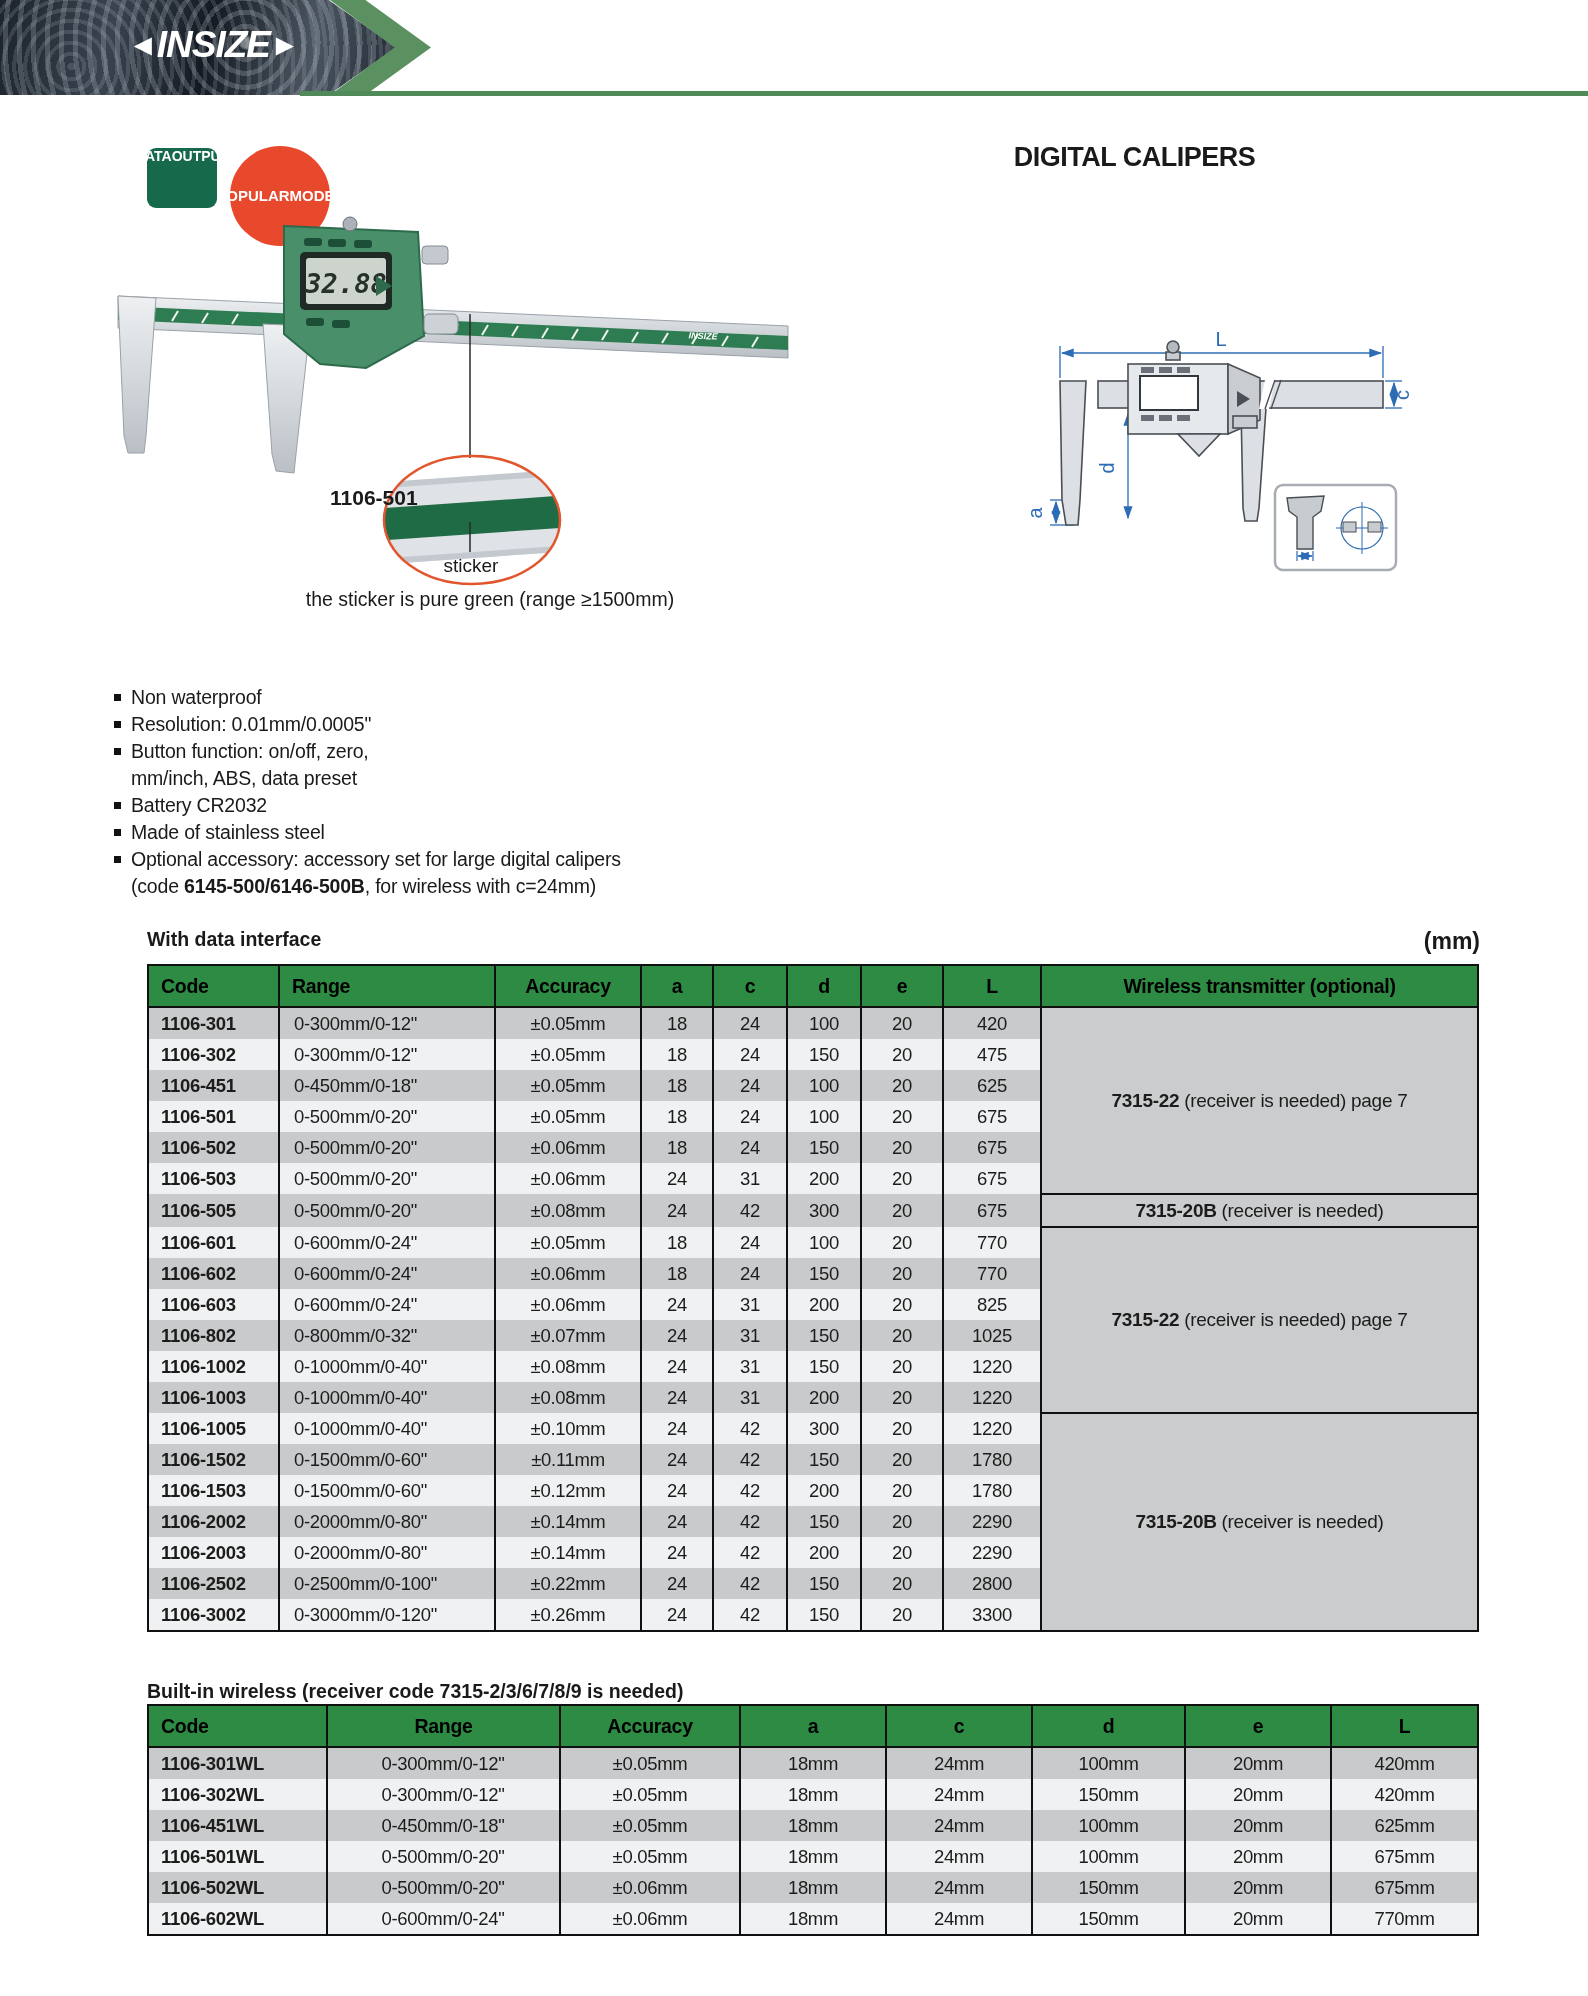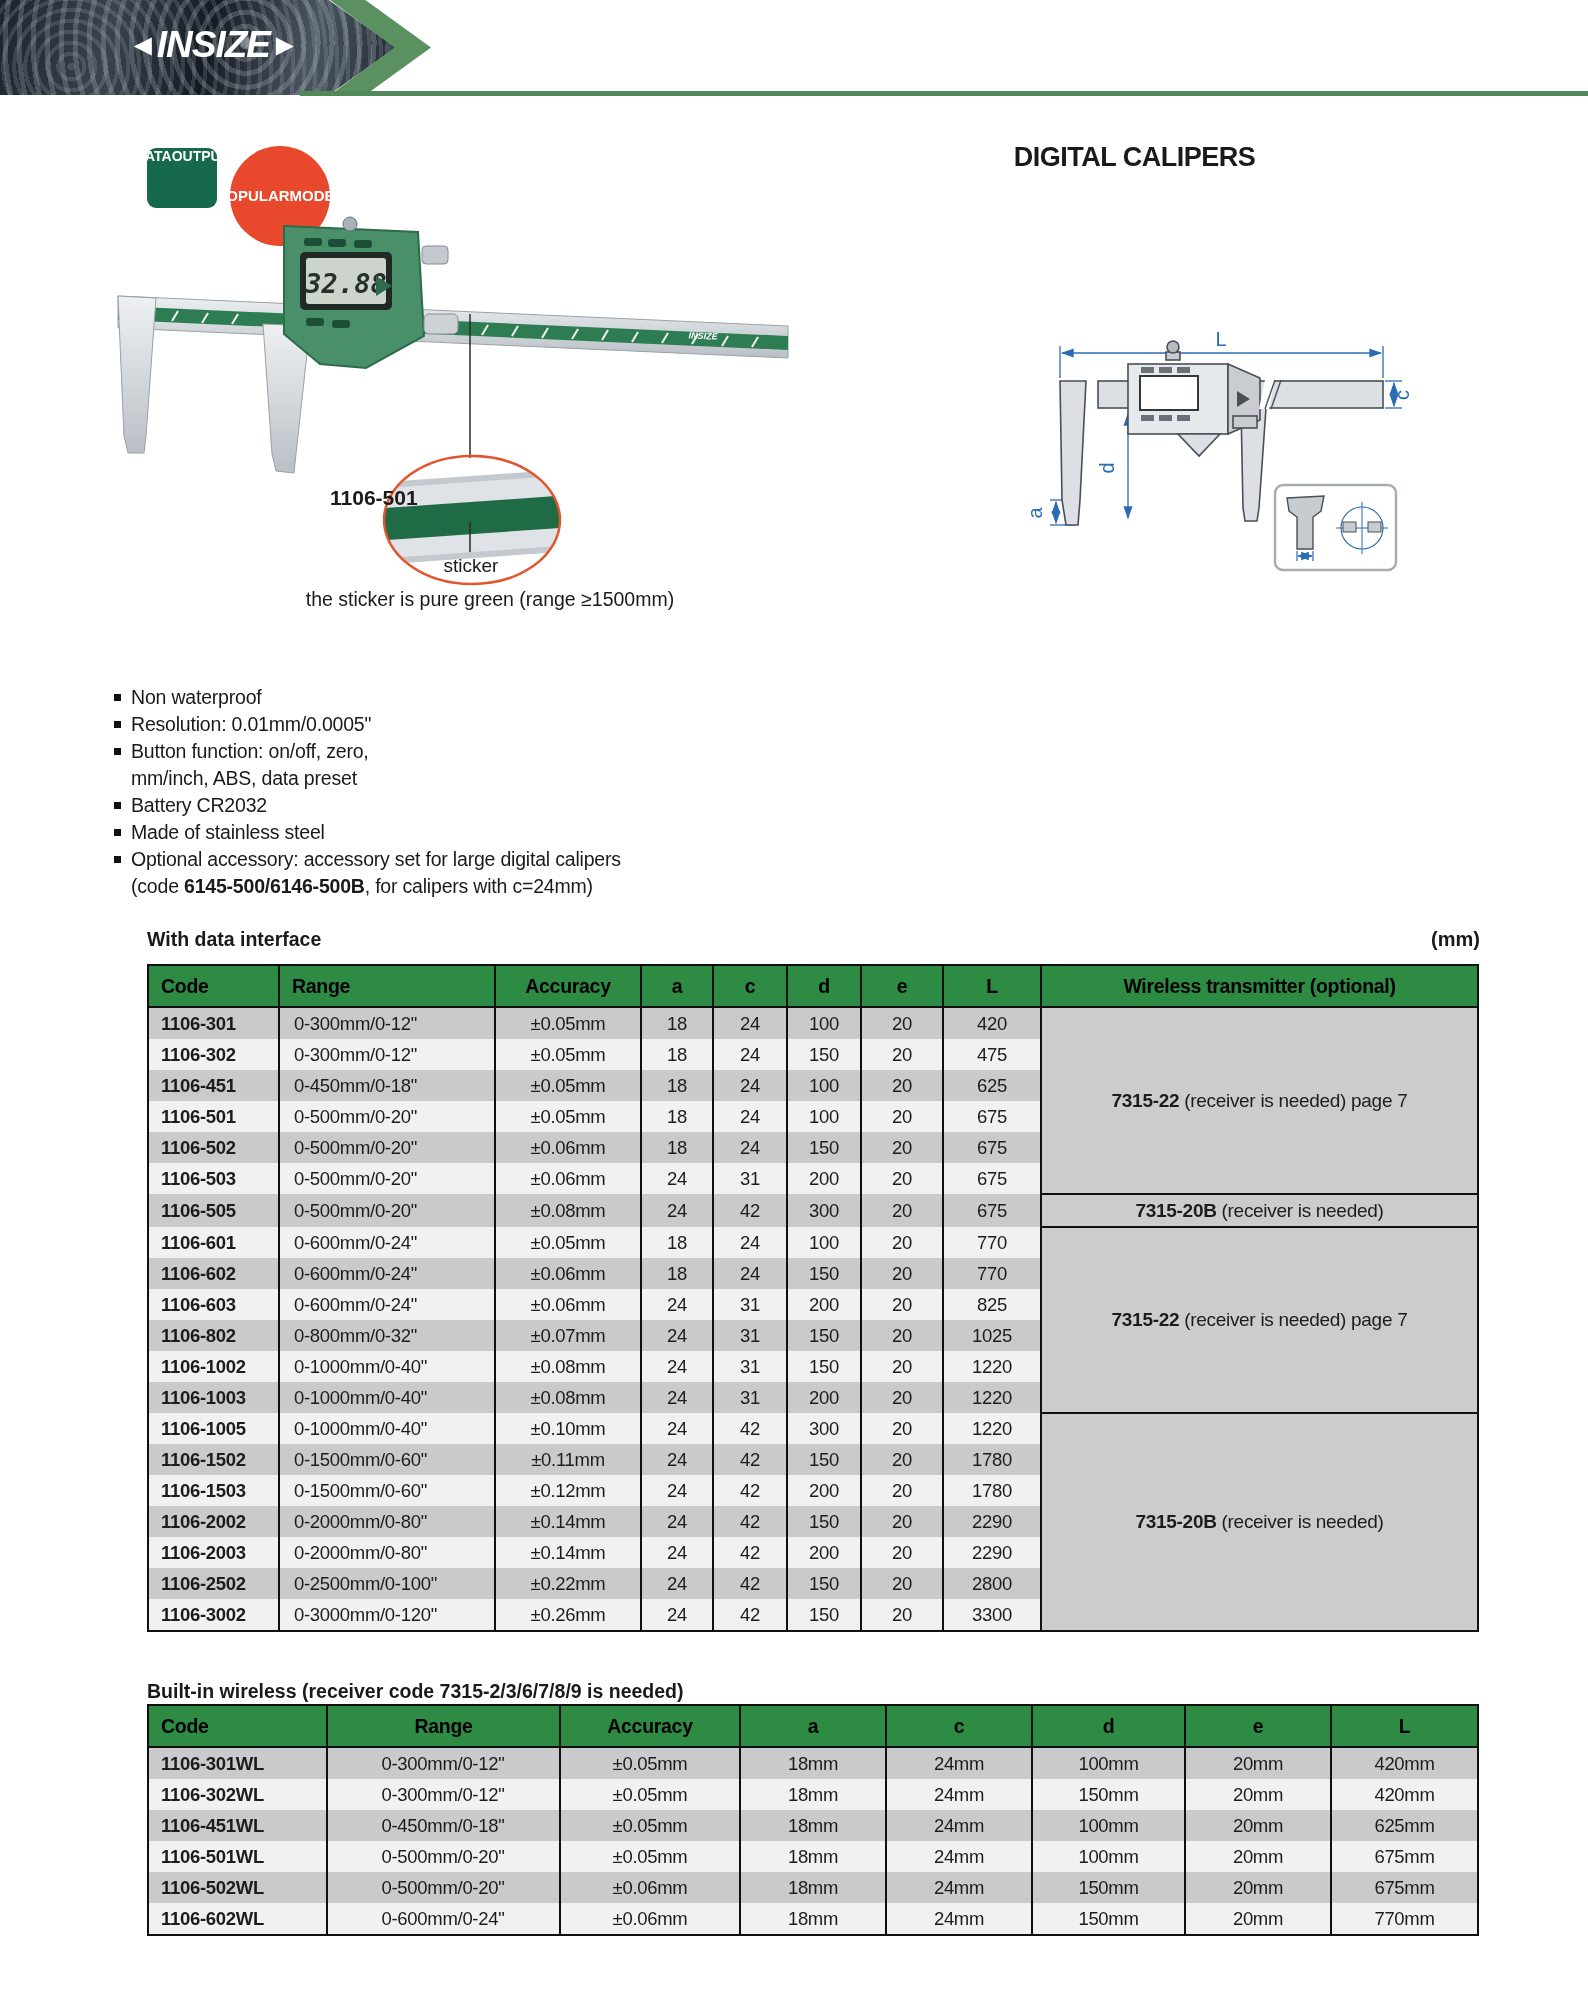--- a/index.html
+++ b/index.html
@@ -40,21 +40,21 @@
   .drawing-svg{position:absolute;left:1028px;top:288px;}
 
   
   .features{position:absolute;left:114px;top:686px;width:600px;font-size:19.5px;}
   .feat-line{display:flex;align-items:flex-start;height:27px;letter-spacing:-0.2px;}
   .feat-line .bullet{width:7px;height:7px;background:#111;margin:8px 10px 0 0;flex:none;}
   .feat-line.cont{padding-left:17px;}
 
   
   .t1-title{position:absolute;left:147px;top:928px;font-size:19.5px;font-weight:bold;}
-  .t1-unit{position:absolute;right:108px;top:928px;font-size:20px;font-weight:bold;}
+  .t1-unit{position:absolute;right:108px;top:928px;font-size:23px;font-weight:bold;}
   .t1-wrap{position:absolute;left:147px;top:964px;}
   .t2-title{position:absolute;left:147px;top:1680px;font-size:19.5px;font-weight:bold;}
   .t2-wrap{position:absolute;left:147px;top:1704px;}
 
   table{border-collapse:collapse;table-layout:fixed;width:1330px;border-bottom:2.5px solid #101010;}
   th,td{border-left:2px solid #101010;overflow:hidden;white-space:nowrap;letter-spacing:-0.3px;}
   tr>*:last-child{border-right:2px solid #101010;}
   thead th{background:#2e8b44;color:#000000;font-size:19.5px;font-weight:bold;height:38px;
     border-top:2px solid #101010;border-bottom:2px solid #101010;text-align:center;}
   thead th.h-left{text-align:left;padding-left:12px;}
@@ -269,21 +269,21 @@
       </div>
       <div class="feat-line">
         <span class="bullet"></span>
         <span><span>Made of stainless steel</span></span>
       </div>
       <div class="feat-line">
         <span class="bullet"></span>
         <span><span>Optional accessory: accessory set for large digital calipers</span></span>
       </div>
       <div class="feat-line cont">
-        <span><span>(code </span><b>6145-500/6146-500B</b><span>, for calipers with c=24mm)</span></span>
+        <span><span>(code </span><b>6145-500/6146-500B</b><span>, for wireless with c=24mm)</span></span>
       </div>
     </div>
 
   <div class="t1-title">With data interface</div>
   <div class="t1-unit">(mm)</div>
   <div class="t1-wrap">
     <table id="table1">
         <colgroup>
           <col>
           <col>

